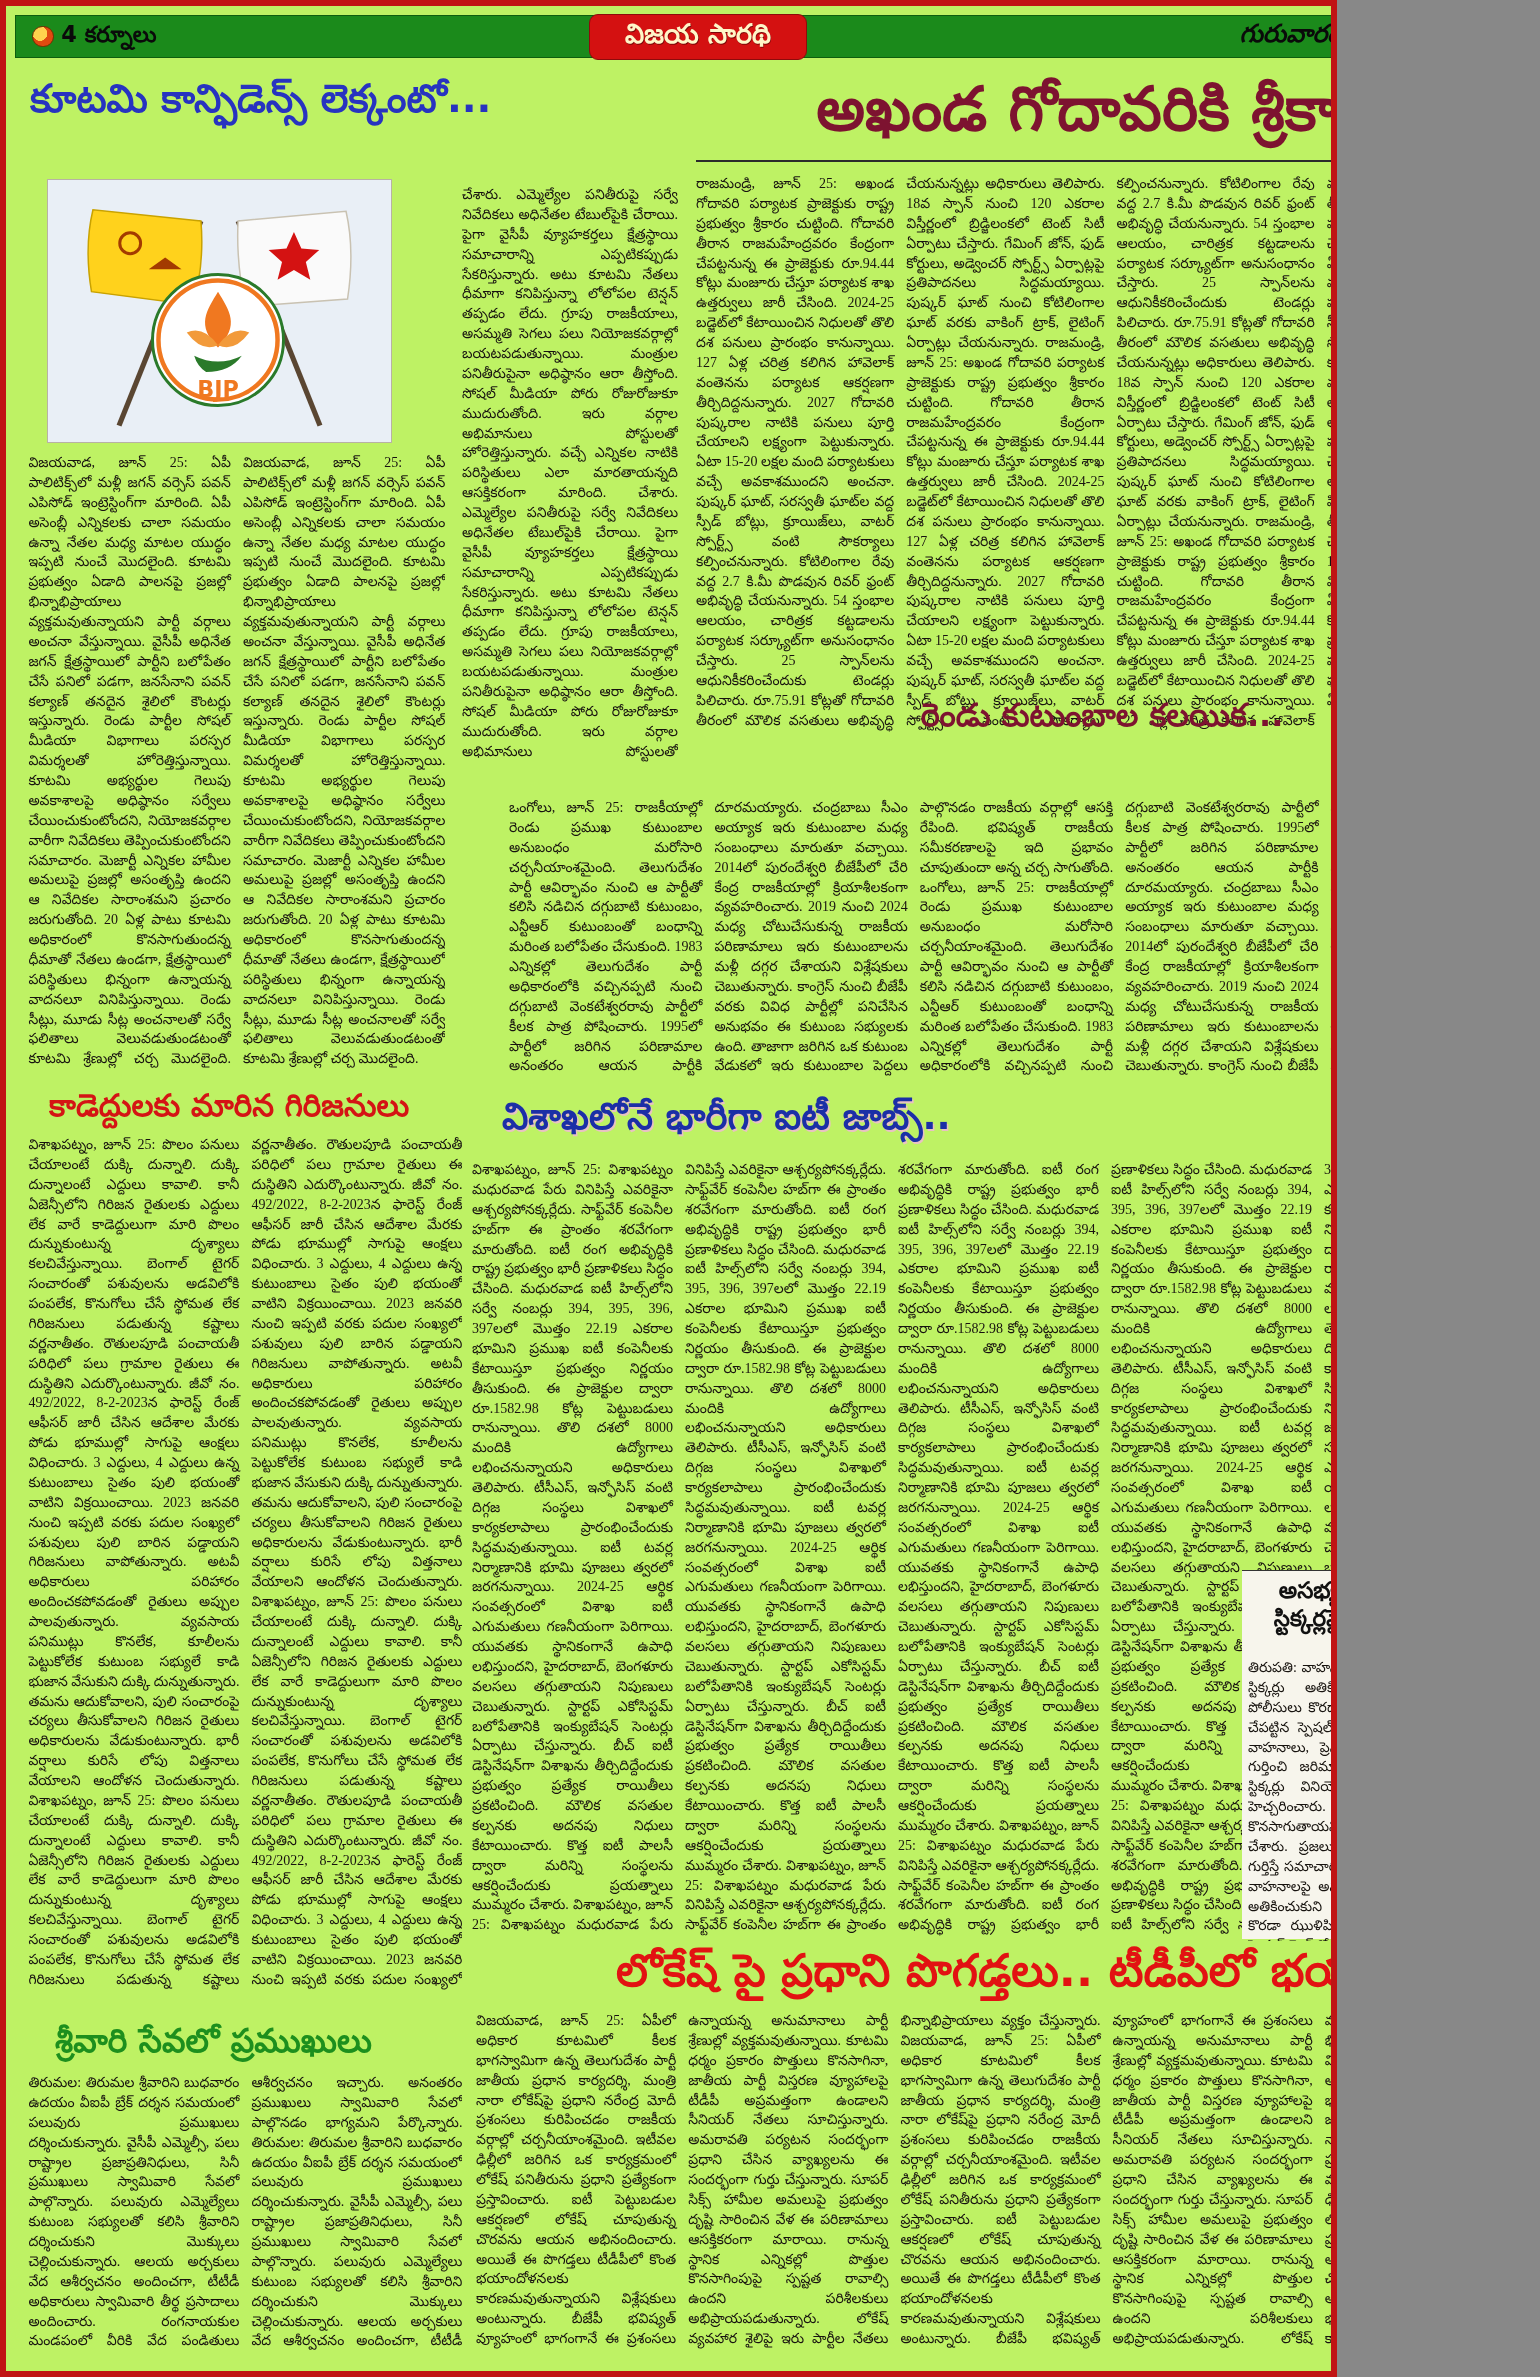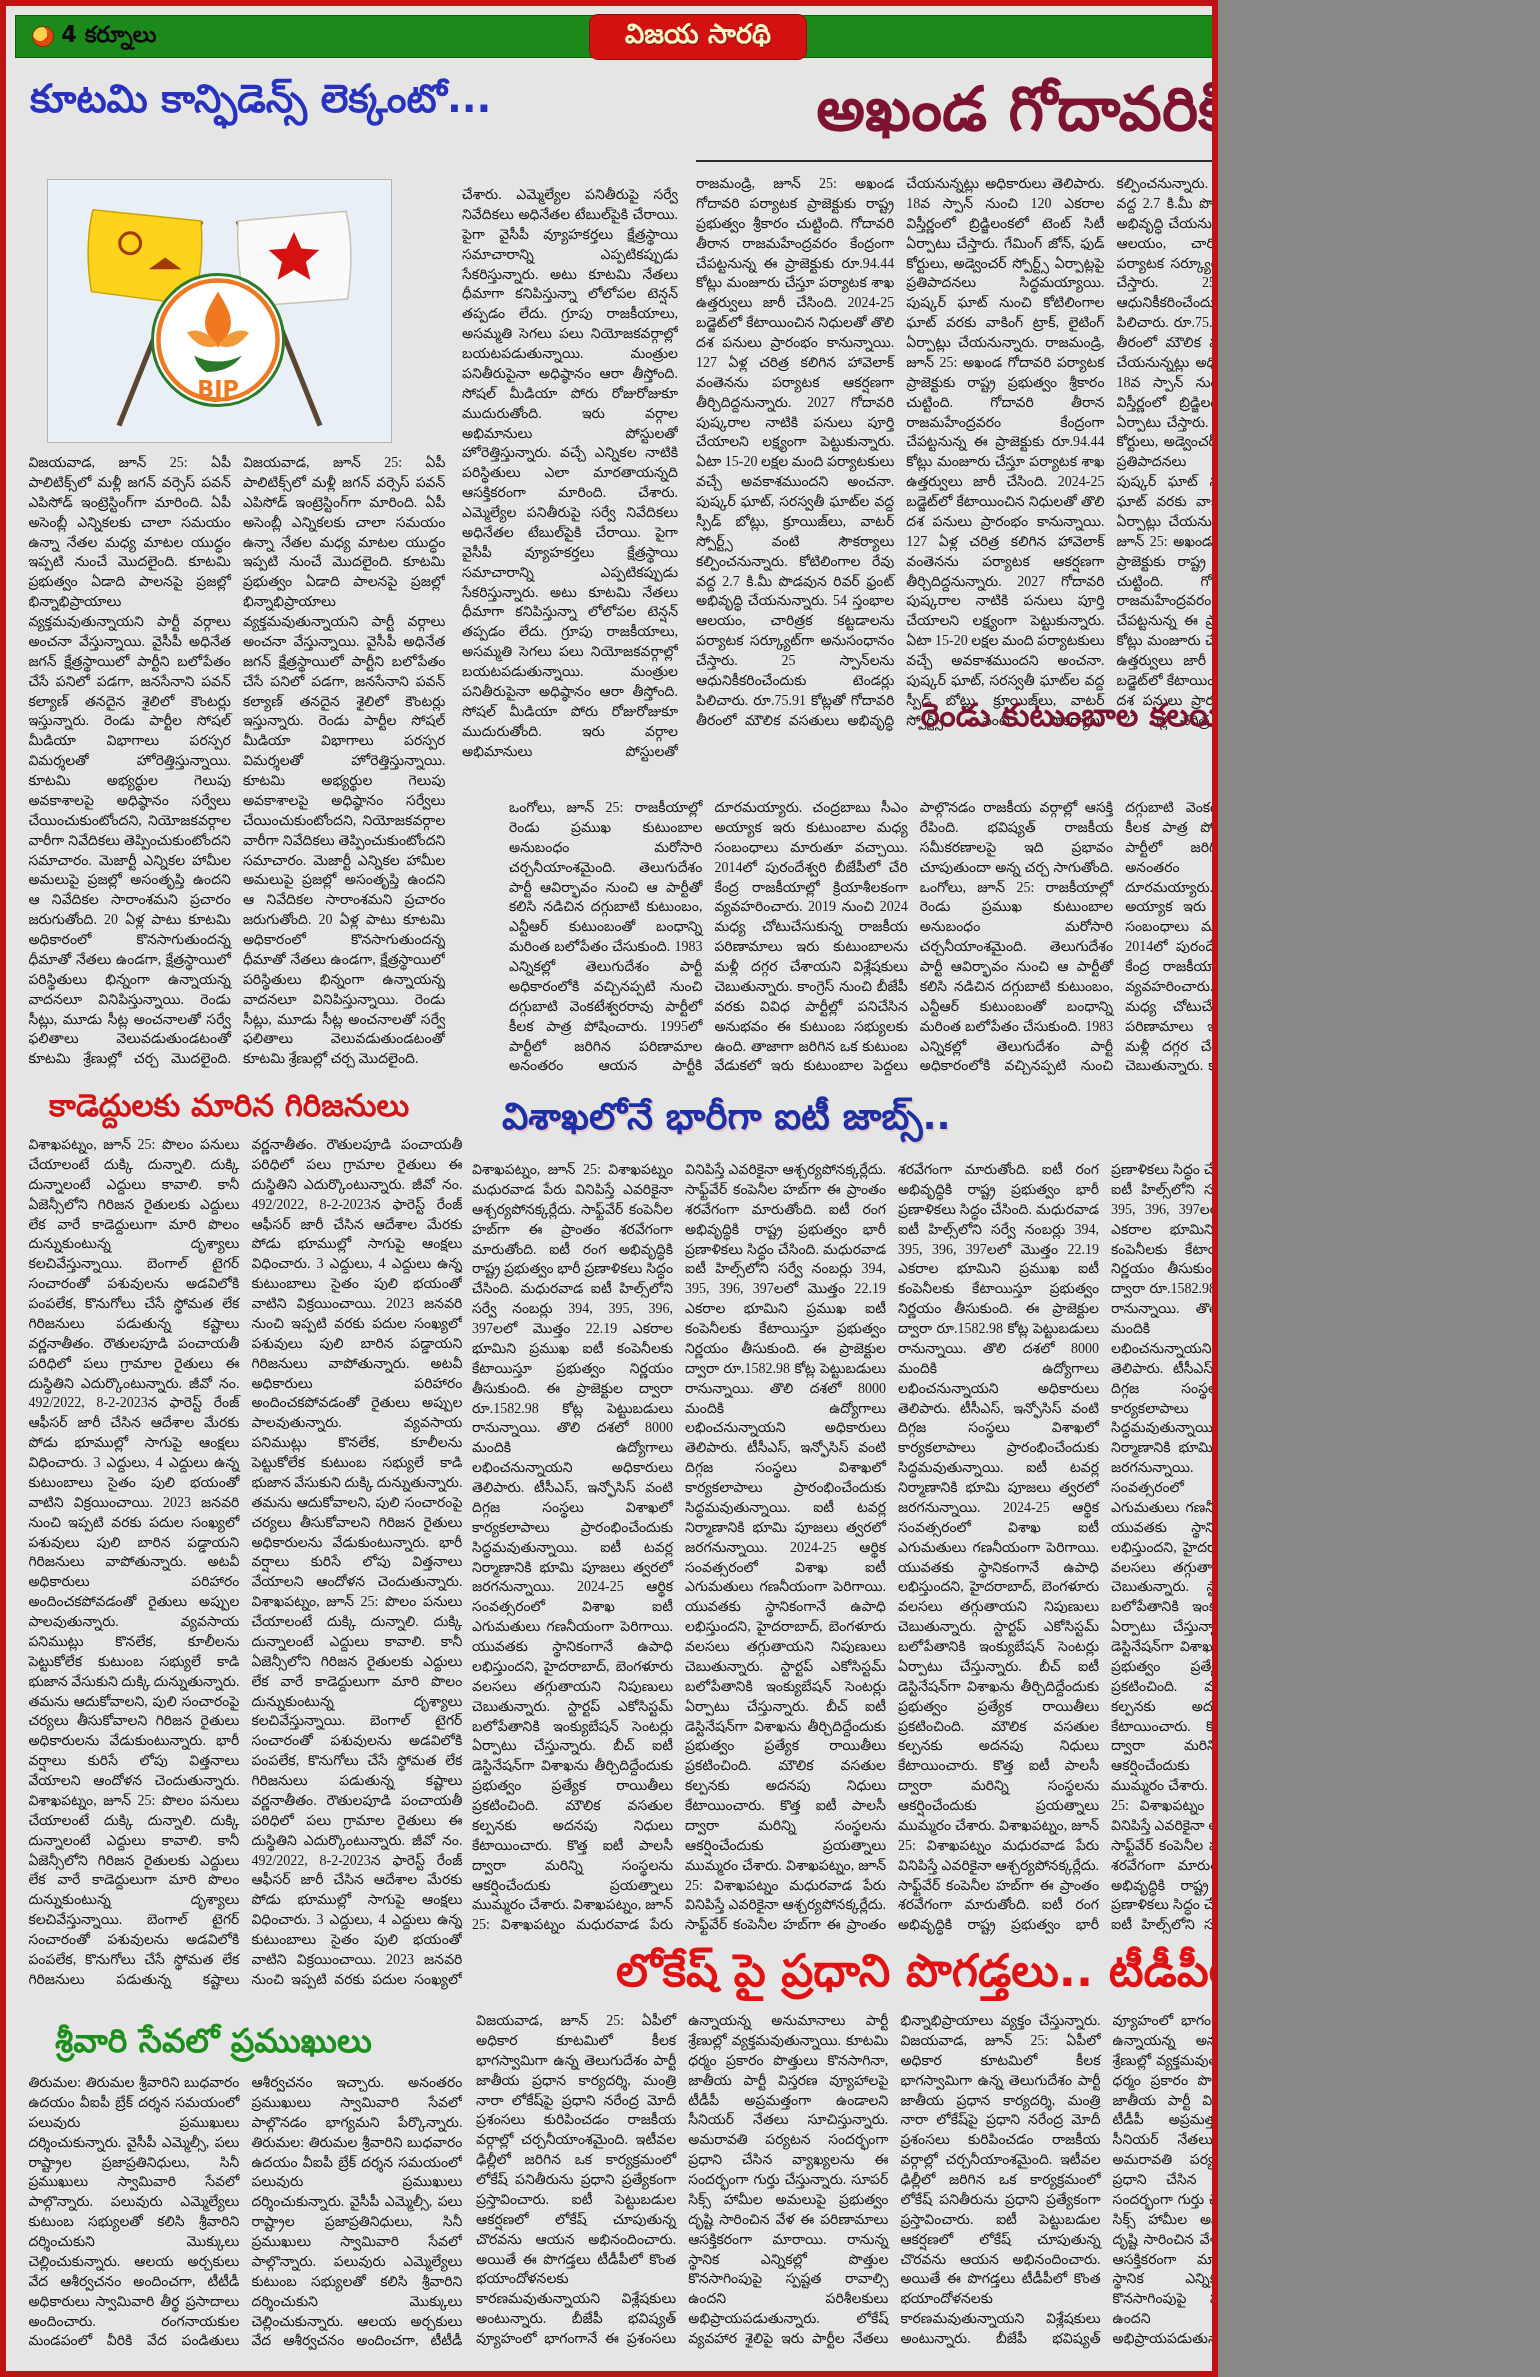--- a/index.html
+++ b/index.html
@@ -1,19 +1,19 @@
 <!DOCTYPE html>
 <html style="font-size:12px"><head>
 <meta charset="utf-8">
 <style>
   html,body{margin:0;padding:0;background:#888;}
   .page{
     position:relative;
-    width:1218px;height:2377px;
-    background:#e5e5e5;
+    width:1337px;height:2377px;
+    background:#bef264;
     border:6px solid #c01414;
     box-sizing:border-box;
     overflow:hidden;
     font-family:"Liberation Serif","DejaVu Serif",serif;
   }
   .abs{position:absolute;}
   
   .header-bar{
     left:9px;top:9px;width:1511px;height:43px;
     background:#1b8a1b;

